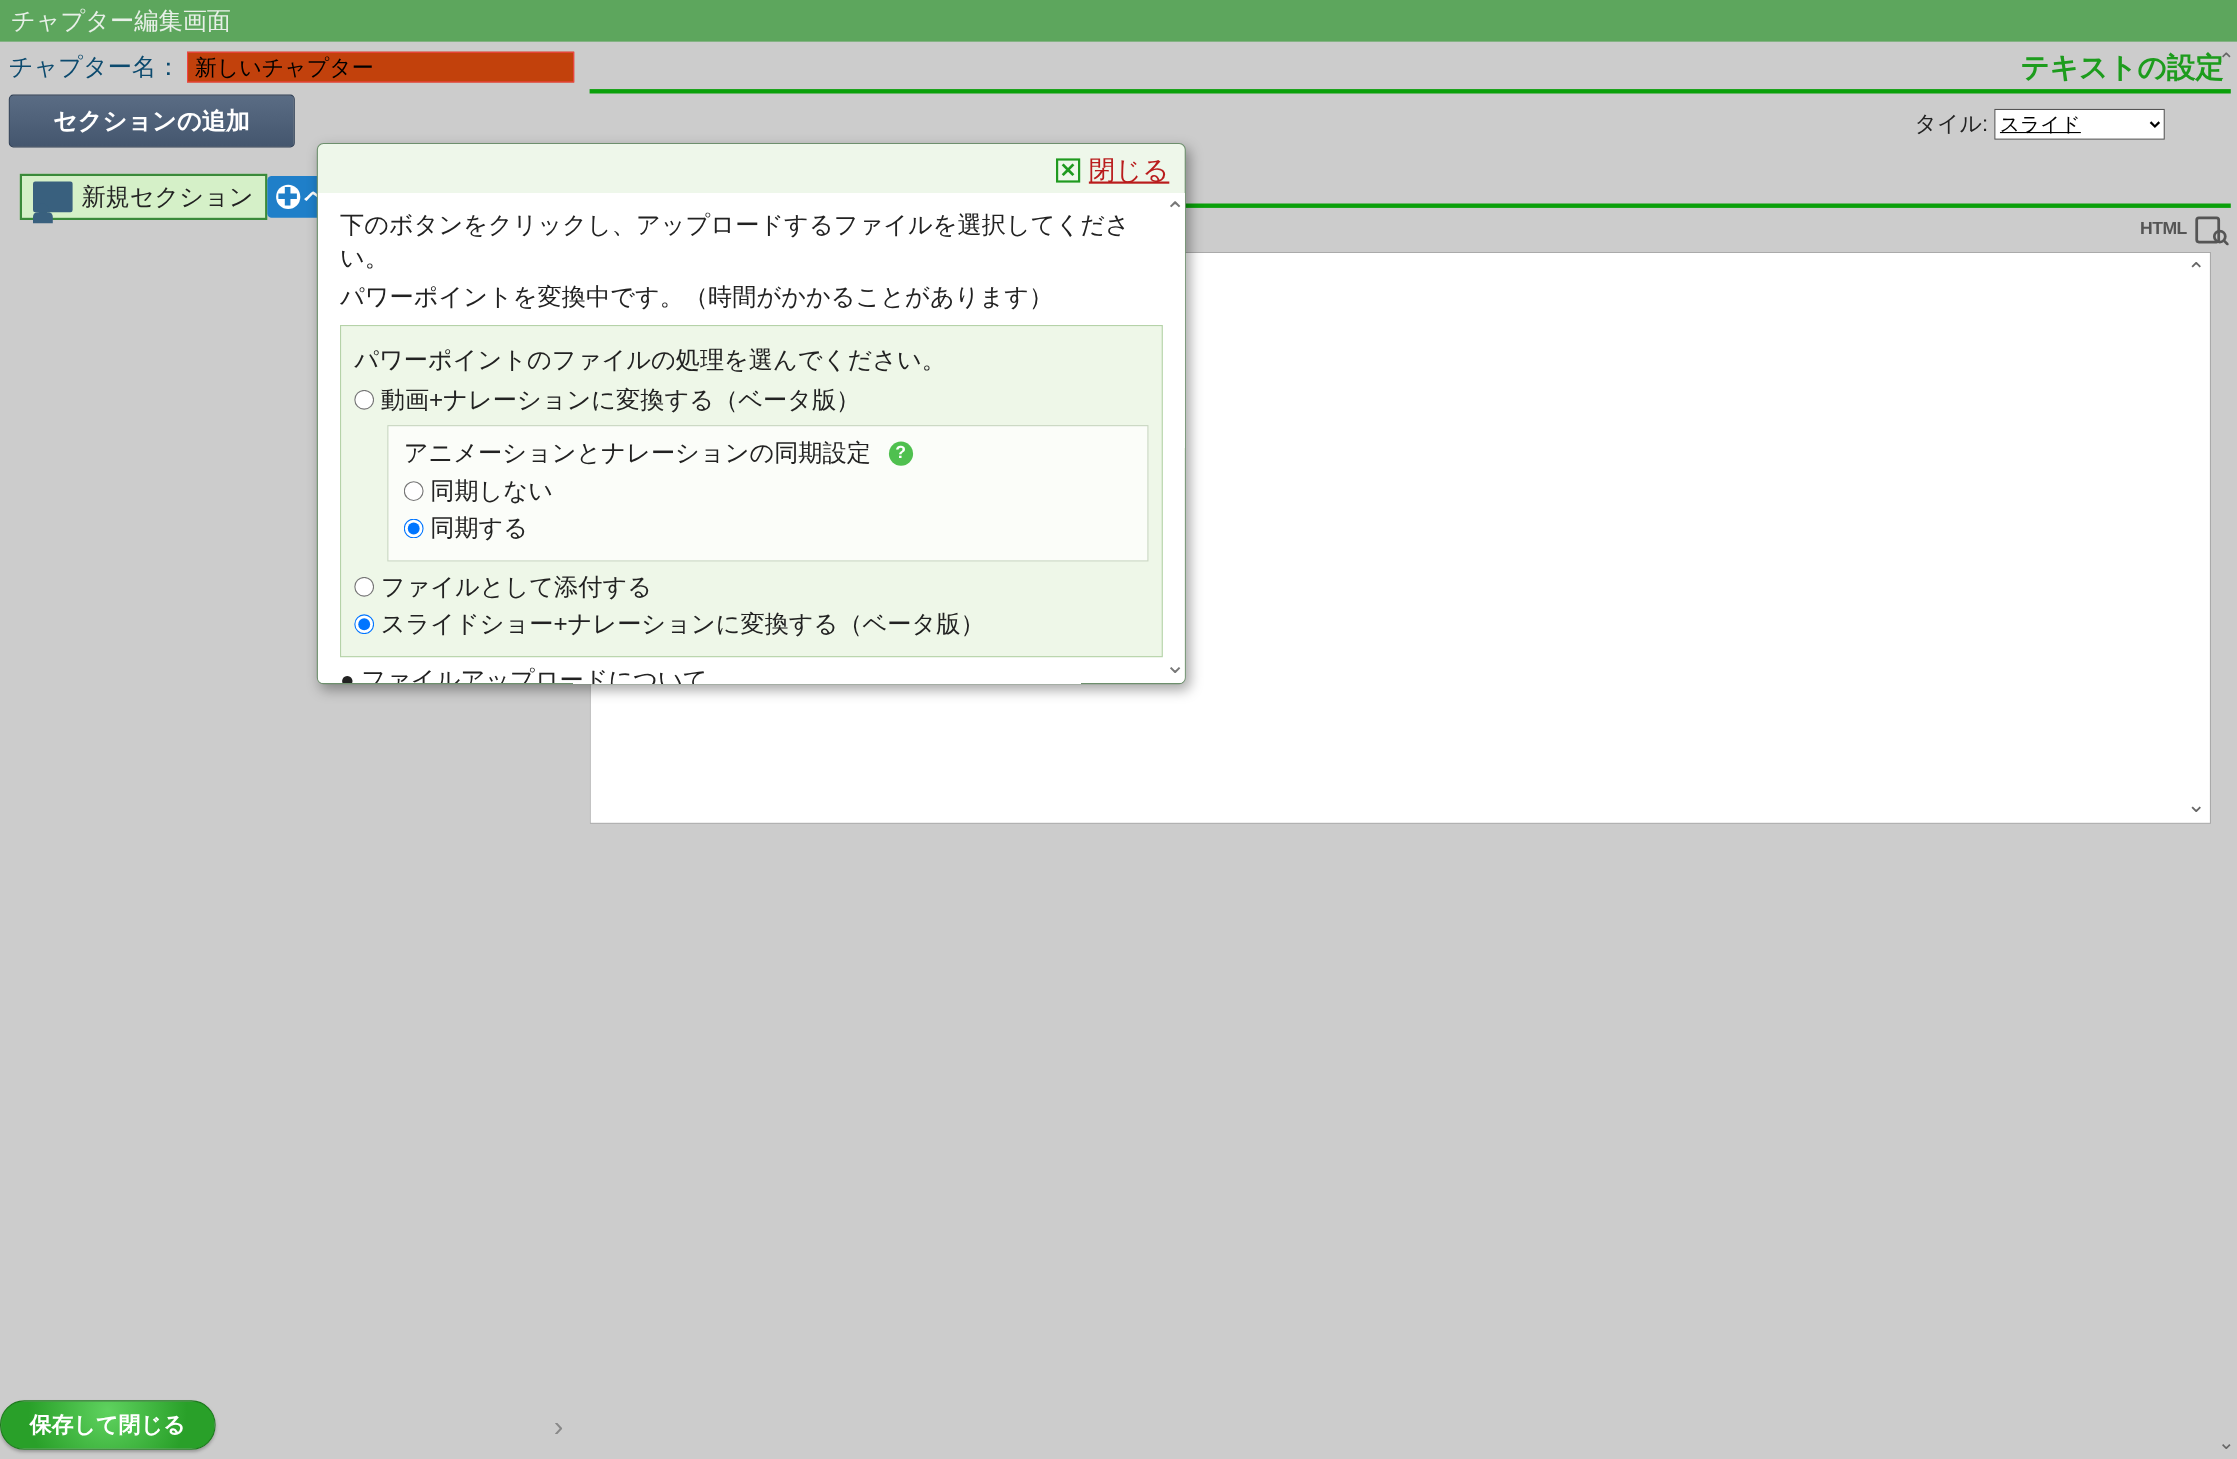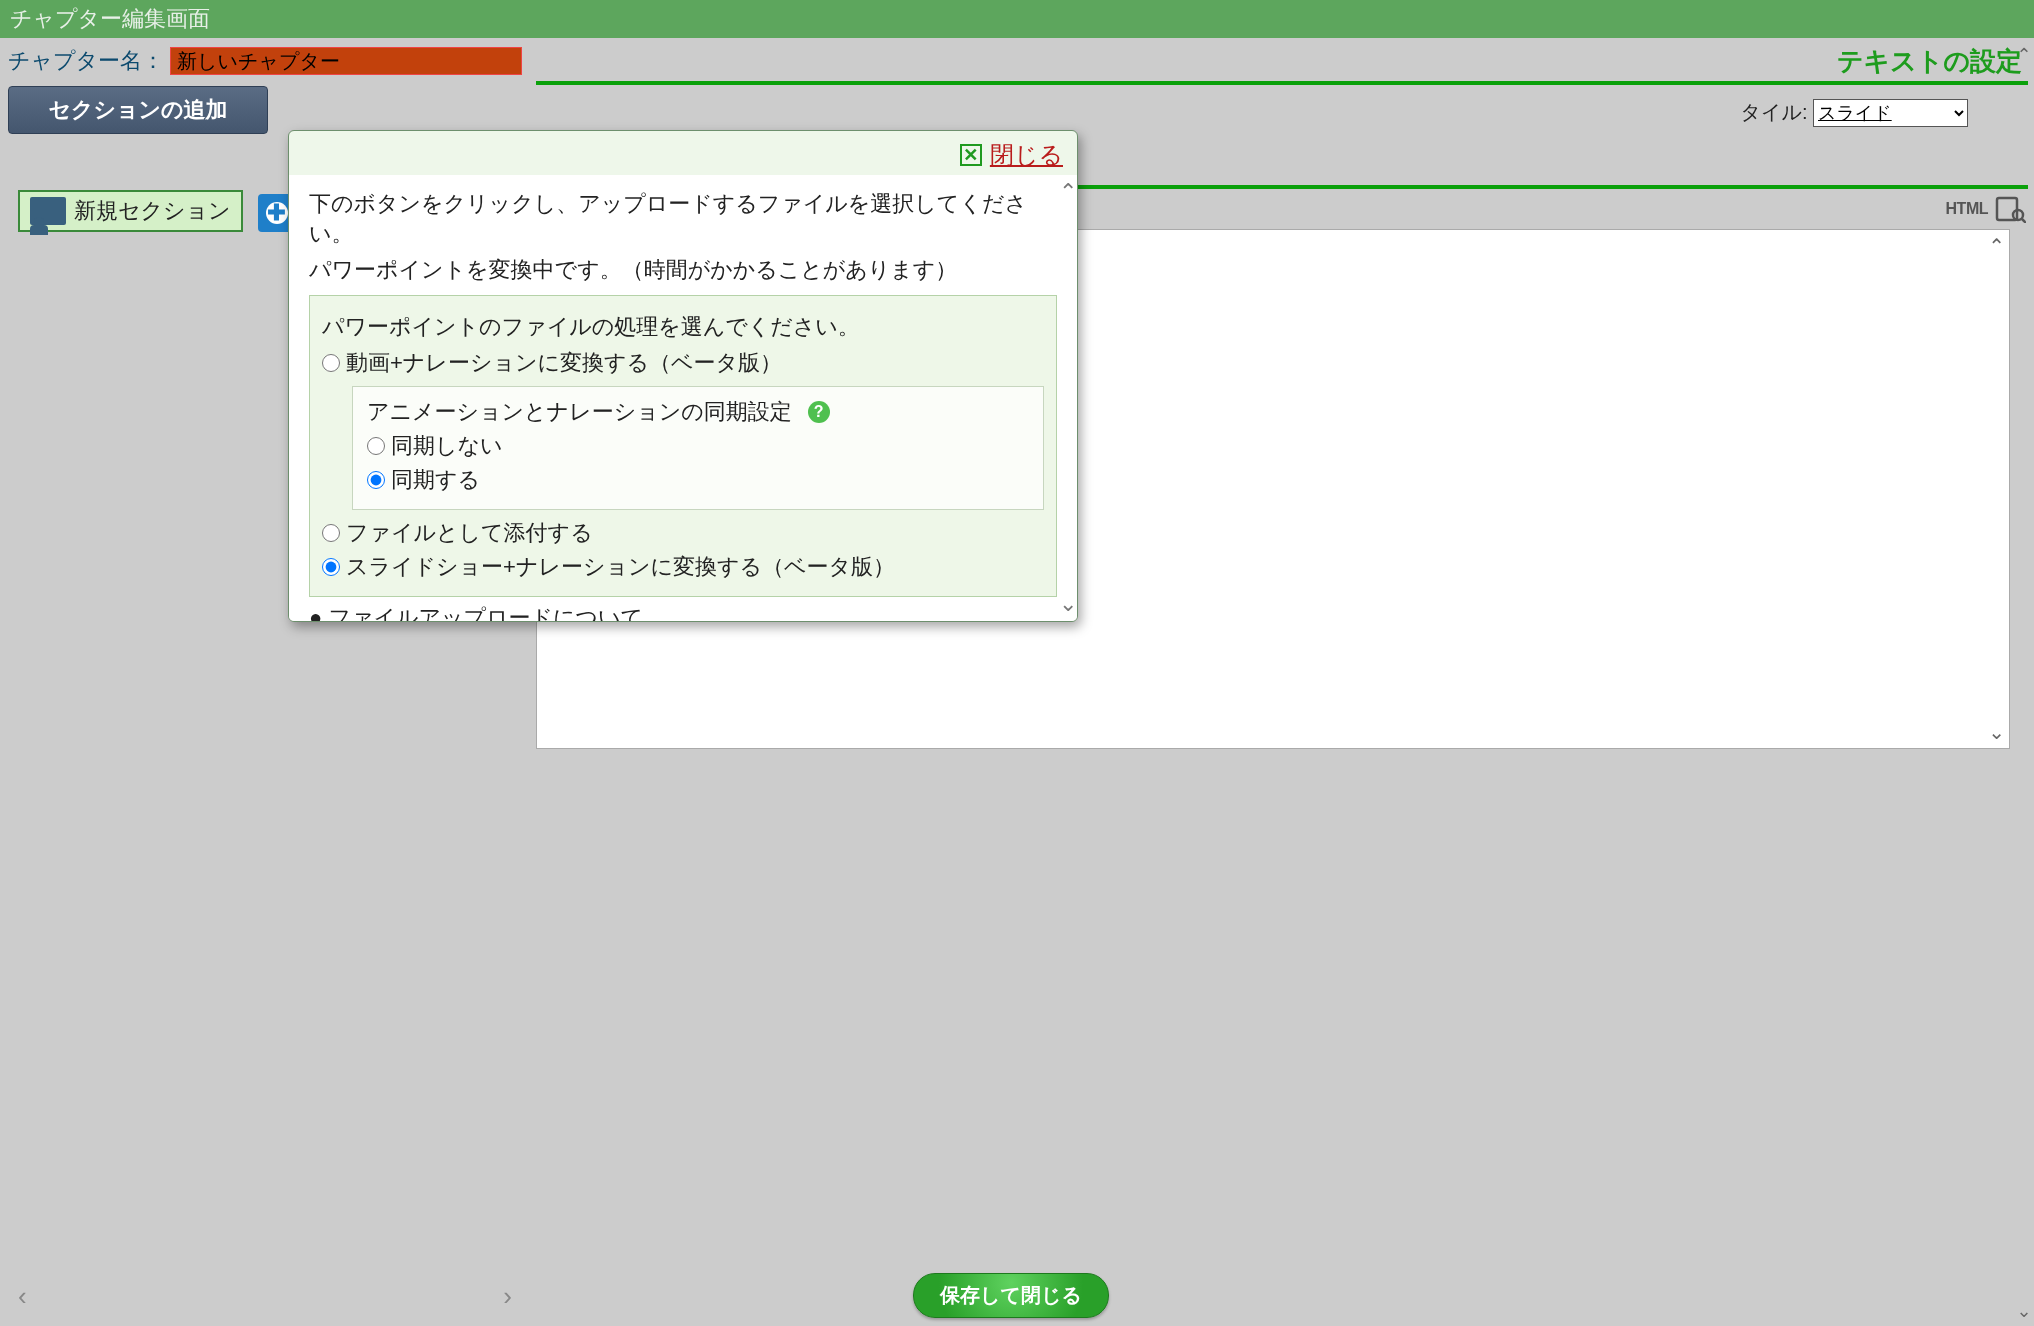--- a/index.html
+++ b/index.html
@@ -41,21 +41,21 @@
     width: 260px;
     background: linear-gradient(#5a6c84, #44566e);
     color: #fff;
     border: 1px solid #2f3f55;
     border-radius: 4px;
     font-size: 22px;
     font-weight: bold;
     cursor: pointer;
     margin-bottom: 24px;
   }
-  .section-row { display: flex; gap: 15px; align-items: flex-end; margin-left: 10px; margin-top: 32px; }
+  .section-row { display: flex; gap: 0; align-items: center; margin-left: 10px; }
   .section-chip {
     display: inline-flex;
     align-items: center;
     gap: 8px;
     background: #d5f0c8;
     border: 2px solid #3a8a3a;
     padding: 4px 10px;
     font-size: 22px;
     color: #222;
   }
@@ -165,21 +165,21 @@
     display: flex; flex-direction: column; justify-content: space-between; align-items: center;
     color: #666; font-size: 18px;
   }
 
   
   .save-bar {
     position: absolute;
     bottom: 10px;
     left: 0; right: 12px;
     display: flex;
-    justify-content: center;
+    justify-content: flex-start;
   }
   .save-btn {
     background: radial-gradient(circle at 50% 20%, #5fd25f, #29a029 70%);
     color: #fff;
     border: 1px solid #1d7a1d;
     border-radius: 22px;
     padding: 8px 26px;
     font-size: 20px;
     font-weight: bold;
     cursor: pointer;

